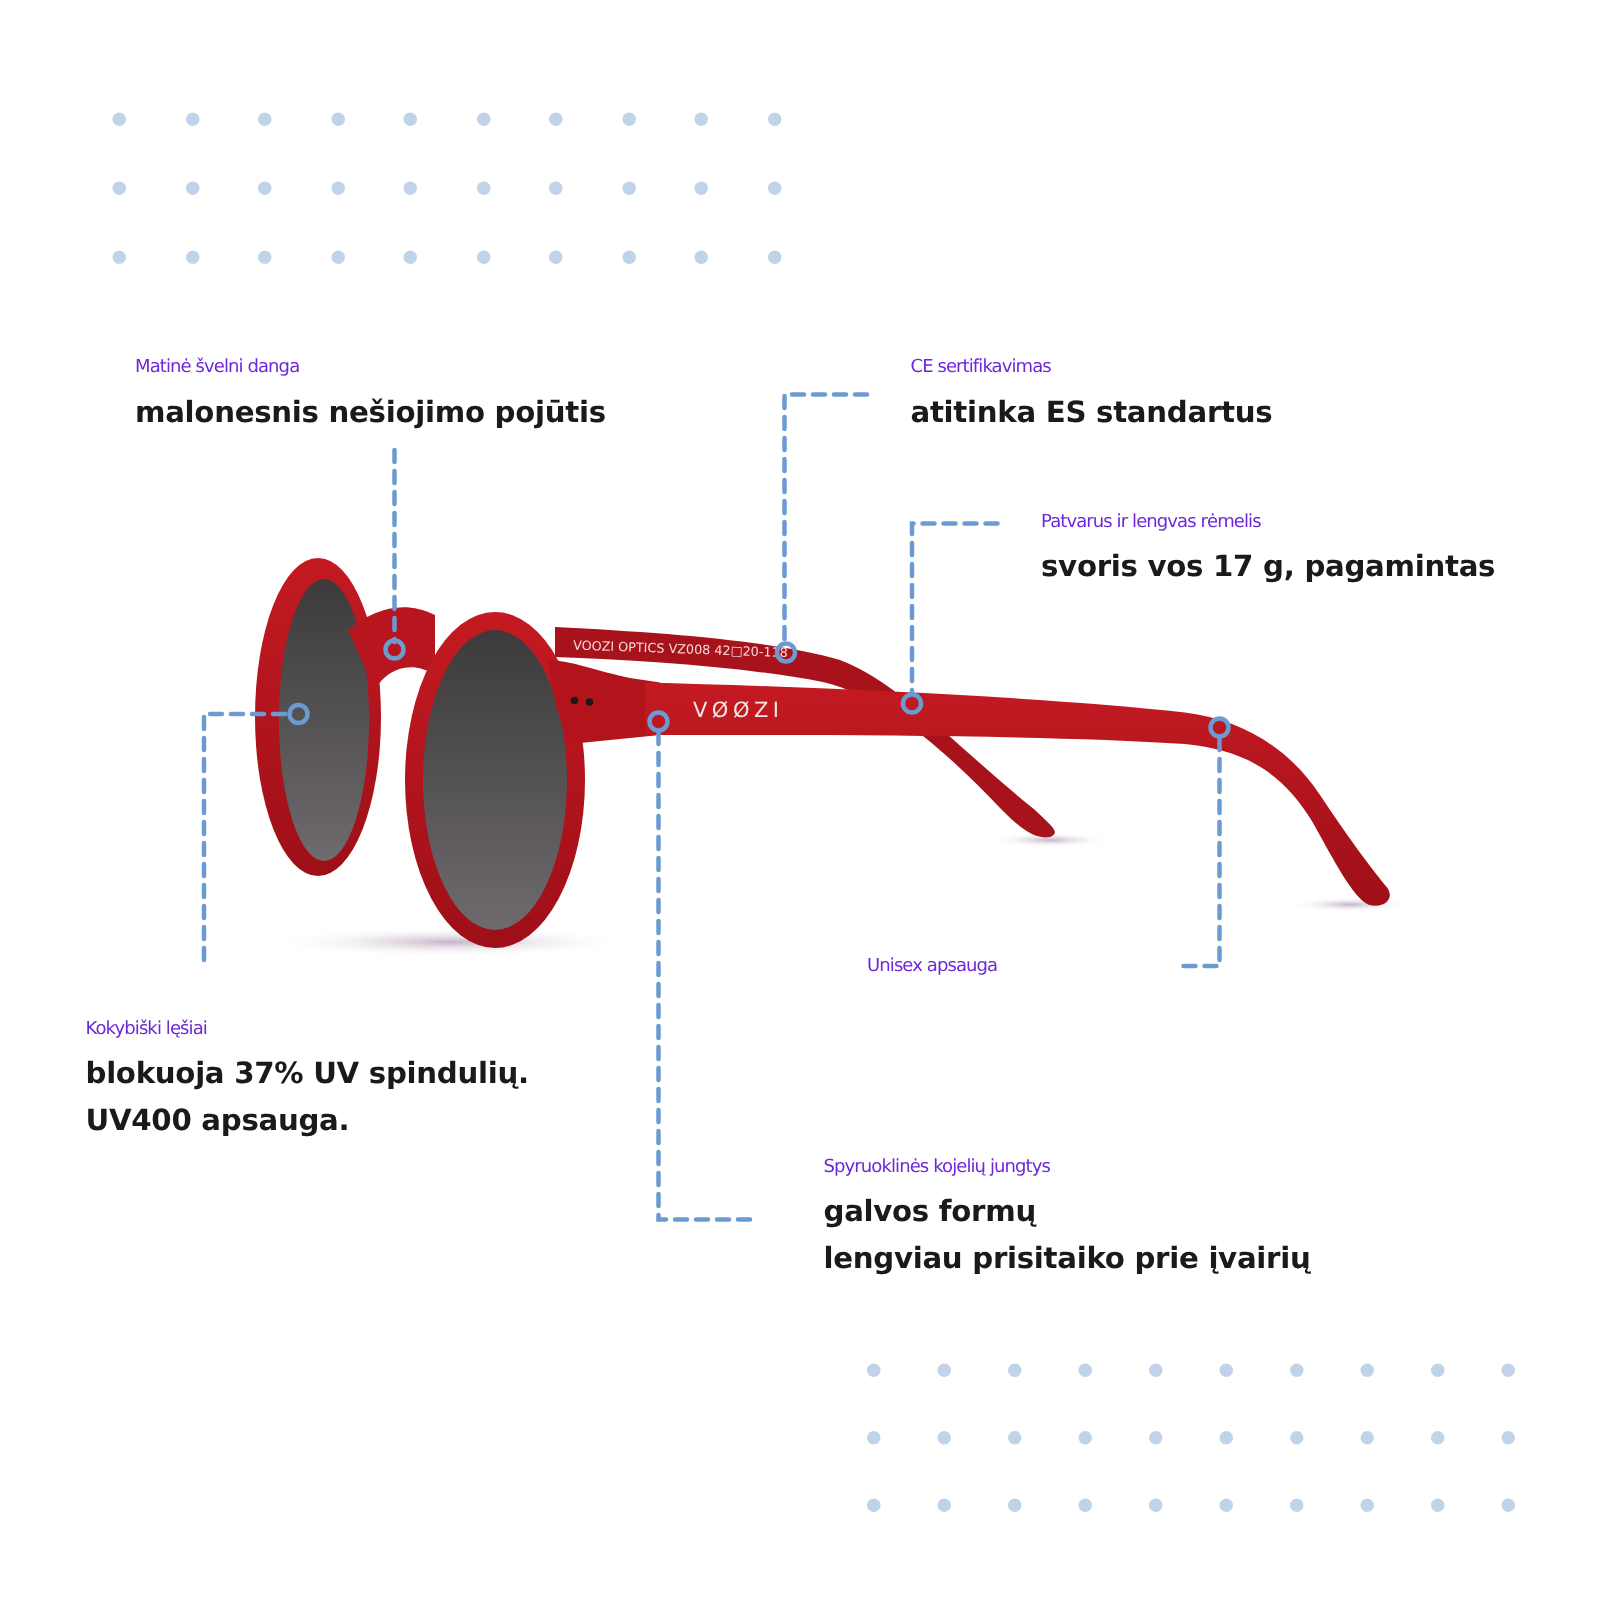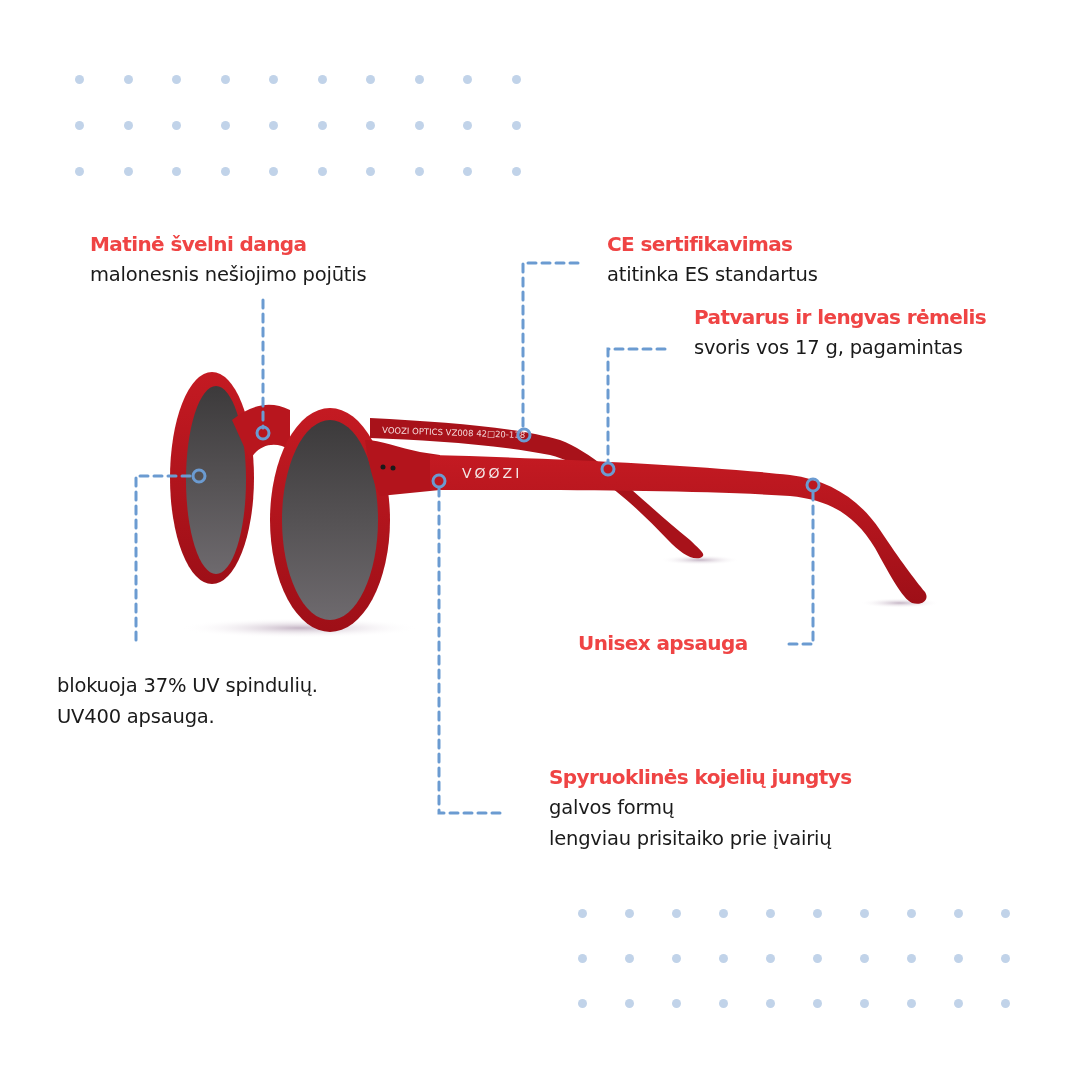--- a/index.html
+++ b/index.html
@@ -3,22 +3,22 @@
   <meta charset="utf-8">
   <style>
     html, body { margin:0; padding:0; background:#ffffff; }
     body { width:1080px; height:1080px; position:relative; overflow:hidden;
            font-family:"DejaVu Sans", "Liberation Sans", sans-serif; color:#111; }
     .dots { position:absolute; display:grid; grid-template-columns:repeat(10, 48.5px); row-gap:37px; }
     .dots span { width:9px; height:9px; border-radius:50%; background:#c1d3e9; display:block; }
     .dots-top { left:75px; top:75px; }
     .dots-bottom { left:578px; top:909px; grid-template-columns:repeat(10, 47px); row-gap:36px; }
     .feature { position:absolute; }
-    .feature .title { font-weight:bold; font-size:20px; letter-spacing:-0.6px; line-height:30px; color:#ef4444; white-space:nowrap; }
-    .feature .desc { font-size:19.5px; line-height:31px; font-weight:normal; color:#1a1a1a; white-space:nowrap; letter-spacing:-0.2px; }
+    .feature .title { font-weight:normal; font-size:12px; letter-spacing:-0.6px; line-height:30px; color:#6d28d9; white-space:nowrap; }
+    .feature .desc { font-size:19.5px; line-height:31px; font-weight:bold; color:#1a1a1a; white-space:nowrap; letter-spacing:-0.2px; }
     svg.overlay { position:absolute; left:0; top:0; }
     .logo-text { font-family:"DejaVu Sans", sans-serif; }
   </style>
 </head>
 <body>
 
 <div class="dots dots-top">
   <span></span>
     <span></span>
     <span></span>
@@ -150,30 +150,31 @@
 <div class="feature" style="left:90px; top:229px;">
   <div class="title">Matinė švelni danga</div>
   <div class="desc">malonesnis nešiojimo pojūtis</div>
 </div>
 
 <div class="feature" style="left:607px; top:229px;">
   <div class="title">CE sertifikavimas</div>
   <div class="desc">atitinka ES standartus</div>
 </div>
 
-<div class="feature" style="left:694px; top:302px;">
+<div class="feature" style="left:694px; top:332px;">
   <div class="title">Patvarus ir lengvas rėmelis</div>
   <div class="desc">svoris vos  17 g, pagamintas</div>
 </div>
 
 <div class="feature" style="left:578px; top:628px;">
   <div class="title">Unisex  apsauga</div>
 </div>
 
 <div class="feature" style="left:57px; top:670px;">
+  <div class="title">Kokybiški lęšiai</div>
   <div class="desc">blokuoja 37% UV spindulių.</div>
   <div class="desc">UV400 apsauga.</div>
 </div>
 
 <div class="feature" style="left:549px; top:762px;">
   <div class="title">Spyruoklinės kojelių jungtys</div>
   <div class="desc">galvos formų</div>
   <div class="desc">lengviau prisitaiko prie įvairių</div>
 </div>
 

